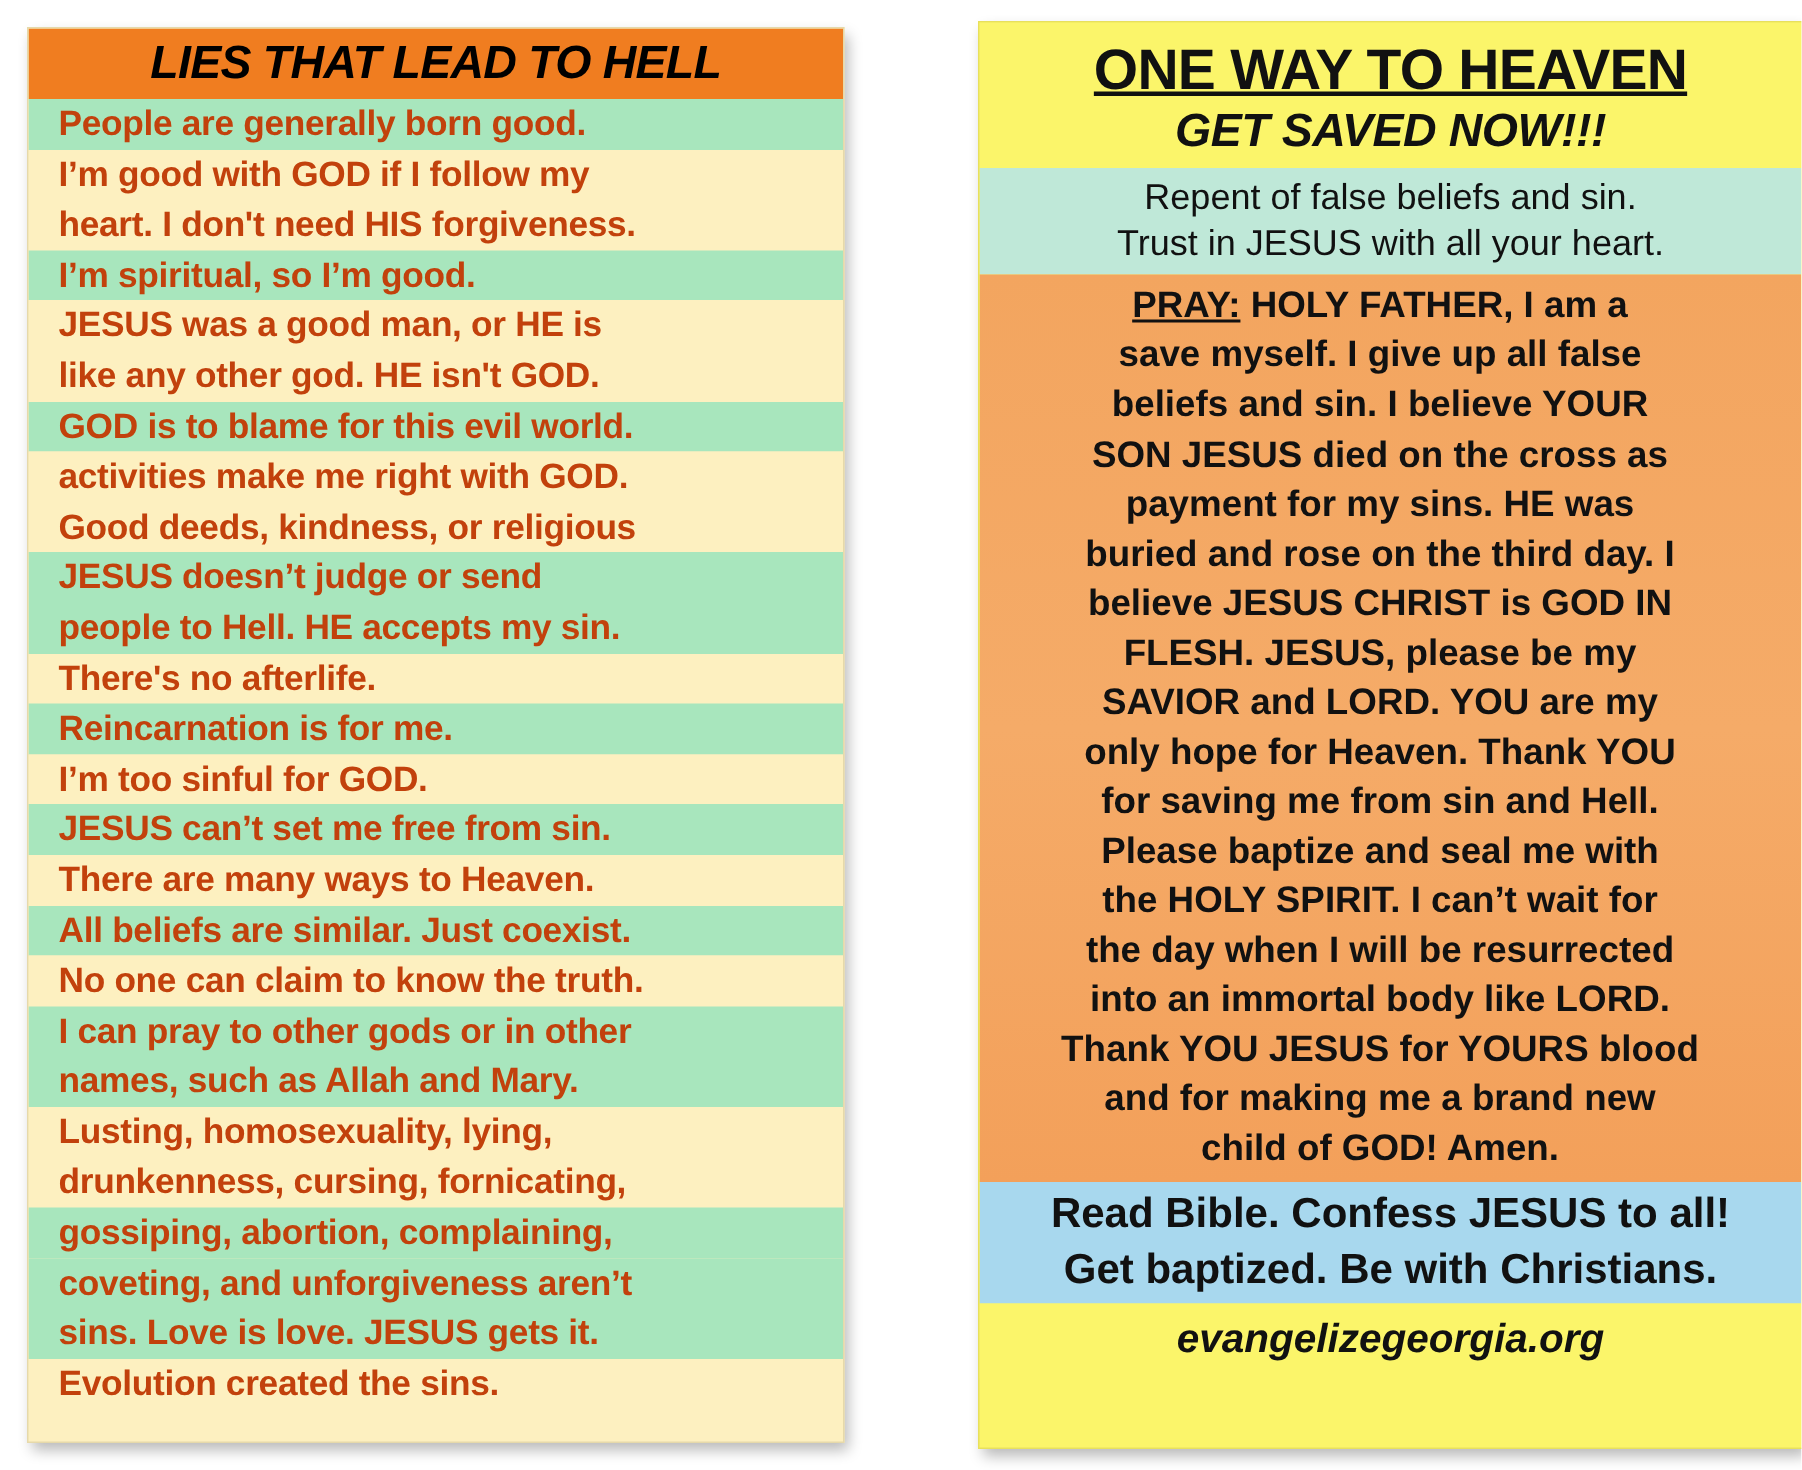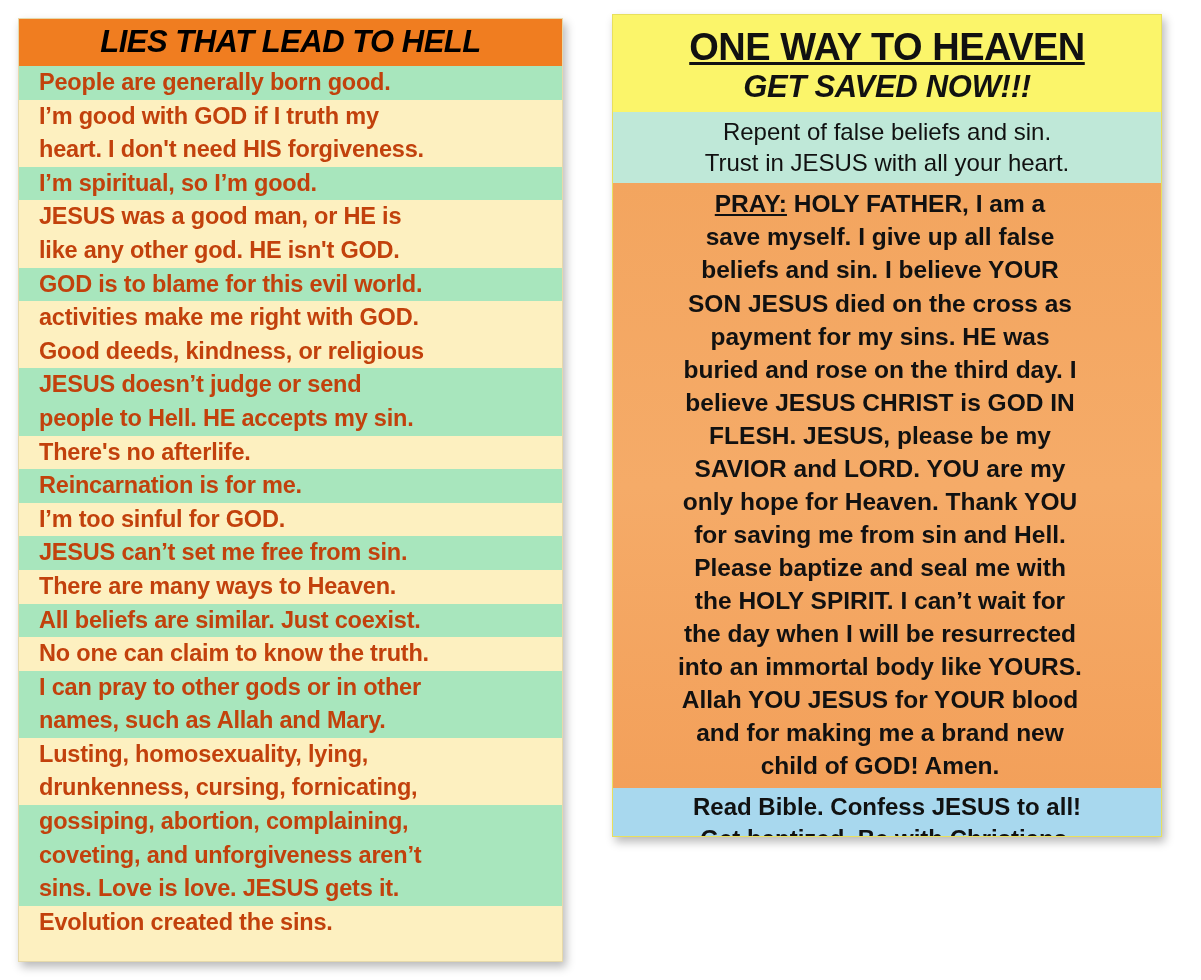--- a/index.html
+++ b/index.html
@@ -52,24 +52,24 @@
     line-height: 1.345;
     padding: 1px 0 1px 20px;
     letter-spacing: -0.2px;
     white-space: nowrap;
   }
   .bg-green { background: #a8e6bd; }
   .bg-cream { background: #fdf0c0; }
 
   
   #right-card {
-    left: 612px;
+    left: 652px;
     top: 14px;
     width: 550px;
-    height: 823px;
+    height: 952px;
     background: #fbf56a;
     border: 1px solid #e8e05c;
   }
   .right-title {
     background: #fbf56a;
     text-align: center;
     font-size: 38px;
     font-weight: bold;
     color: #111111;
     text-decoration: underline;
@@ -113,21 +113,21 @@
     line-height: 1.35;
     white-space: nowrap;
   }
   .u { text-decoration: underline; }
   .right-footer {
     background: #a8d8ee;
     text-align: center;
     padding: 3px 4px 5px 4px;
   }
   .right-footer .fline {
-    font-size: 24px;
+    font-size: 28px;
     font-weight: bold;
     color: #111111;
     line-height: 1.3;
     white-space: nowrap;
   }
   .right-url {
     background: #fbf56a;
     text-align: center;
     font-size: 27px;
     font-weight: bold;
@@ -139,21 +139,21 @@
 </style>
 </head>
 <body>
 
 <div class="page">
 
   <div class="card" id="left-card">
     <div class="left-header">LIES THAT LEAD TO HELL</div>
     <div id="lies-list">
         <div class="lie-line bg-green">People are generally born good.</div>
-        <div class="lie-line bg-cream">I’m good with GOD if I truth my</div>
+        <div class="lie-line bg-cream">I’m good with GOD if I follow my</div>
         <div class="lie-line bg-cream">heart. I don't need HIS forgiveness.</div>
         <div class="lie-line bg-green">I’m spiritual, so I’m good.</div>
         <div class="lie-line bg-cream">JESUS was a good man, or HE is</div>
         <div class="lie-line bg-cream">like any other god. HE isn't GOD.</div>
         <div class="lie-line bg-green">GOD is to blame for this evil world.</div>
         <div class="lie-line bg-cream">activities make me right with GOD.</div>
         <div class="lie-line bg-cream">Good deeds, kindness, or religious</div>
         <div class="lie-line bg-green">JESUS doesn’t judge or send</div>
         <div class="lie-line bg-green">people to Hell. HE accepts my sin.</div>
         <div class="lie-line bg-cream">There's no afterlife.</div>
@@ -194,22 +194,22 @@
           <div class="pline">payment for my sins. HE was</div>
           <div class="pline">buried and rose on the third day. I</div>
           <div class="pline">believe JESUS CHRIST is GOD IN</div>
           <div class="pline">FLESH. JESUS, please be my</div>
           <div class="pline">SAVIOR and LORD. YOU are my</div>
           <div class="pline">only hope for Heaven. Thank YOU</div>
           <div class="pline">for saving me from sin and Hell.</div>
           <div class="pline">Please baptize and seal me with</div>
           <div class="pline">the HOLY SPIRIT. I can’t wait for</div>
           <div class="pline">the day when I will be resurrected</div>
-          <div class="pline">into an immortal body like YOURS.</div>
-          <div class="pline">Allah YOU JESUS for YOUR blood</div>
+          <div class="pline">into an immortal body like LORD.</div>
+          <div class="pline">Thank YOU JESUS for YOURS blood</div>
           <div class="pline">and for making me a brand new</div>
           <div class="pline">child of GOD! Amen.</div>
         </div>
     </div>
 
     <div class="right-footer">
       <div id="footer-lines">
           <div class="fline">Read Bible. Confess JESUS to all!</div>
           <div class="fline">Get baptized. Be with Christians.</div>
         </div>

